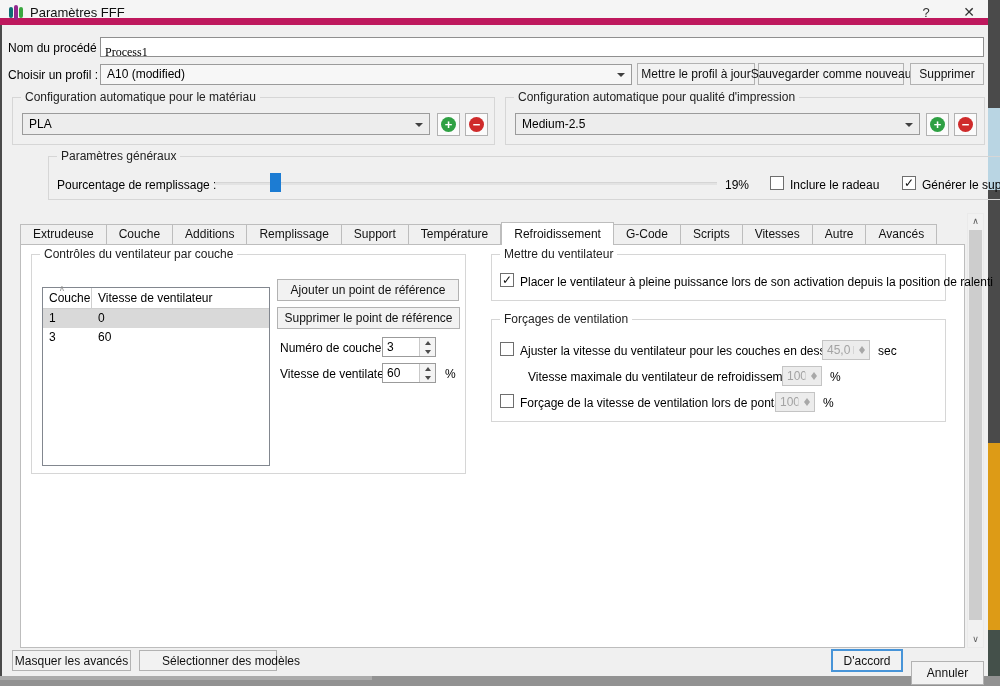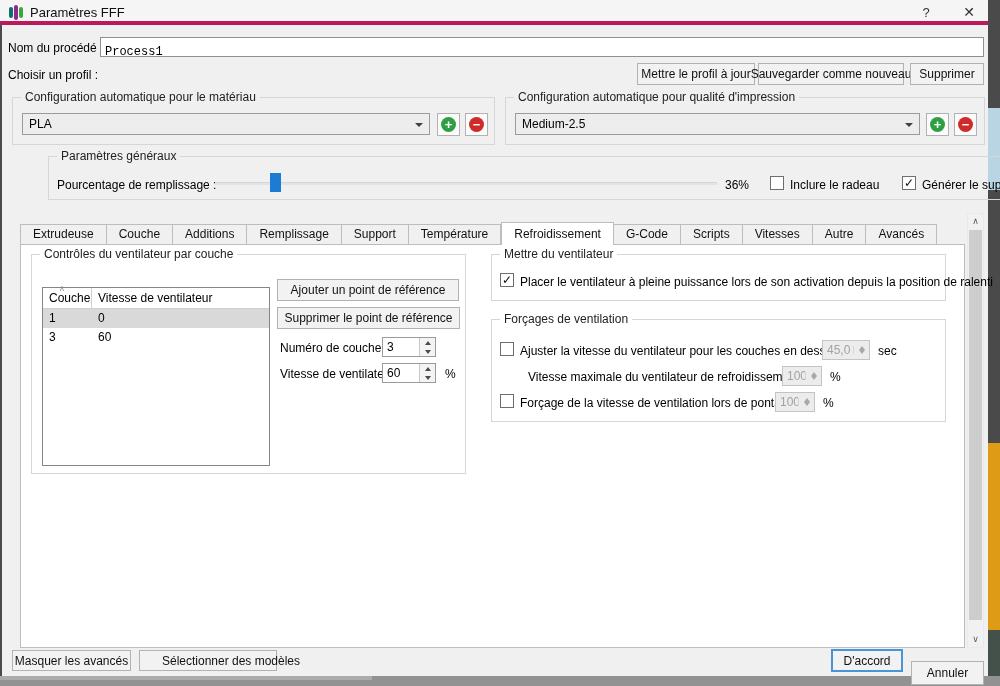--- a/index.html
+++ b/index.html
@@ -17,37 +17,37 @@
   
   .dialog {
     position:absolute; left:0; top:0; width:988px; height:676px;
     background:#f0f0f0;
   }
   .left-edge { position:absolute; left:0; top:25px; width:2px; height:651px; background:#4a4a4a; }
 
   
   .titlebar {
     position:absolute; left:0; top:0; width:988px; height:25px;
-    background:#f5f5f5; border-bottom:4px solid #be185d;
+    background:#f5f5f5; border-bottom:7px solid #be185d;
   }
   .title-icon { position:absolute; left:9px; top:5px; width:16px; height:15px; }
   .title-icon span { position:absolute; width:4px; border-radius:2px; }
   .ti-1 { left:0;  top:2px; height:11px; background:#0f6e74; }
   .ti-2 { left:5px; top:0;   height:15px; background:#93278f; }
   .ti-3 { left:10px;top:2px; height:11px; background:#3aa83f; }
   .title-text { position:absolute; left:30px; top:0; line-height:25px; font-size:13px; color:#111; }
   .tb-btn { position:absolute; top:0; height:25px; text-align:center; line-height:25px; font-size:13px; color:#333; cursor:default; }
   .tb-help { left:908px; width:36px; }
   .tb-close { left:950px; width:38px; font-size:14px; }
 
   
   .label { position:absolute; white-space:nowrap; }
   .tinput {
     position:absolute; border:1px solid #8f8f8f; background:#fff;
-    font-family:Liberation Mono, monospace; font-size:12px; padding:10px 0 0 4px;
+    font-family:Liberation Serif, serif; font-size:12px; padding:10px 0 0 4px;
   }
   .combo {
     position:absolute; border:1px solid #9b9b9b; background:#ededed;
     line-height:19px; padding-left:6px; white-space:nowrap; overflow:hidden;
   }
   .combo .arr {
     position:absolute; right:6px; top:8px; width:0; height:0;
     border-left:4px solid transparent; border-right:4px solid transparent;
     border-top:4px solid #404040;
   }
@@ -157,20 +157,24 @@
     </div>
     <div class="title-text">Paramètres FFF</div>
     <div class="tb-btn tb-help">?</div>
     <div class="tb-btn tb-close">✕</div>
   </div>
 
   <div class="label" style="left:8px; top:41px;">Nom du procédé :</div>
   <input class="tinput" style="left: 100px; top: 37px; width: 884px; height: 20px;" value="Process1">
 
   <div class="label" style="left:8px; top:68px;">Choisir un profil :</div>
+  <div class="combo" style="left:100px; top:64px; width:532px; height:21px; background:#f7f7f7;">
+    <span>A10 (modified)</span>
+    <span class="arr"></span>
+  </div>
   <div class="btn" style="left:637px; top:63px; width:118px; height:22px;">Mettre le profil à jour</div>
   <div class="btn" style="left:758px; top:63px; width:146px; height:22px;">Sauvegarder comme nouveau</div>
   <div class="btn" style="left:910px; top:63px; width:74px; height:22px;">Supprimer</div>
 
   <div class="group" style="left:12px; top:97px; width:483px; height:48px;">
     <div class="gtitle">Configuration automatique pour le matériau</div>
     <div class="combo" style="left:9px; top:15px; width:408px; height:22px;">
       <span style="line-height:21px;">PLA</span>
       <span class="arr" style="top:9px;"></span>
     </div>
@@ -196,21 +200,21 @@
     </div>
   </div>
 
   <div class="group" style="left:12px; top:156px; width:973px; height:44px;margin-left:36px;">
     <div class="gtitle">Paramètres généraux</div>
     <div class="label" style="left:8px; top:21px;">Pourcentage de remplissage :</div>
     <div class="slider" style="left:166px; top:16px; width:502px; height:20px;">
       <div class="groove"></div>
       <div class="thumb" style="left:55px;"></div>
     </div>
-    <div class="label" style="left:676px; top:21px;">36%</div>
+    <div class="label" style="left:676px; top:21px;">19%</div>
     <span class="cb" style="left:721px; top:19px;"></span>
     <div class="label" style="left:741px; top:21px;">Inclure le radeau</div>
     <span class="cb" style="left:853px; top:19px;">✓</span>
     <div class="label" style="left:873px; top:21px;">Générer le support</div>
   </div>
 
   <div class="tabbar">
       <div class="tab">Extrudeuse</div>
       <div class="tab">Couche</div>
       <div class="tab">Additions</div>

